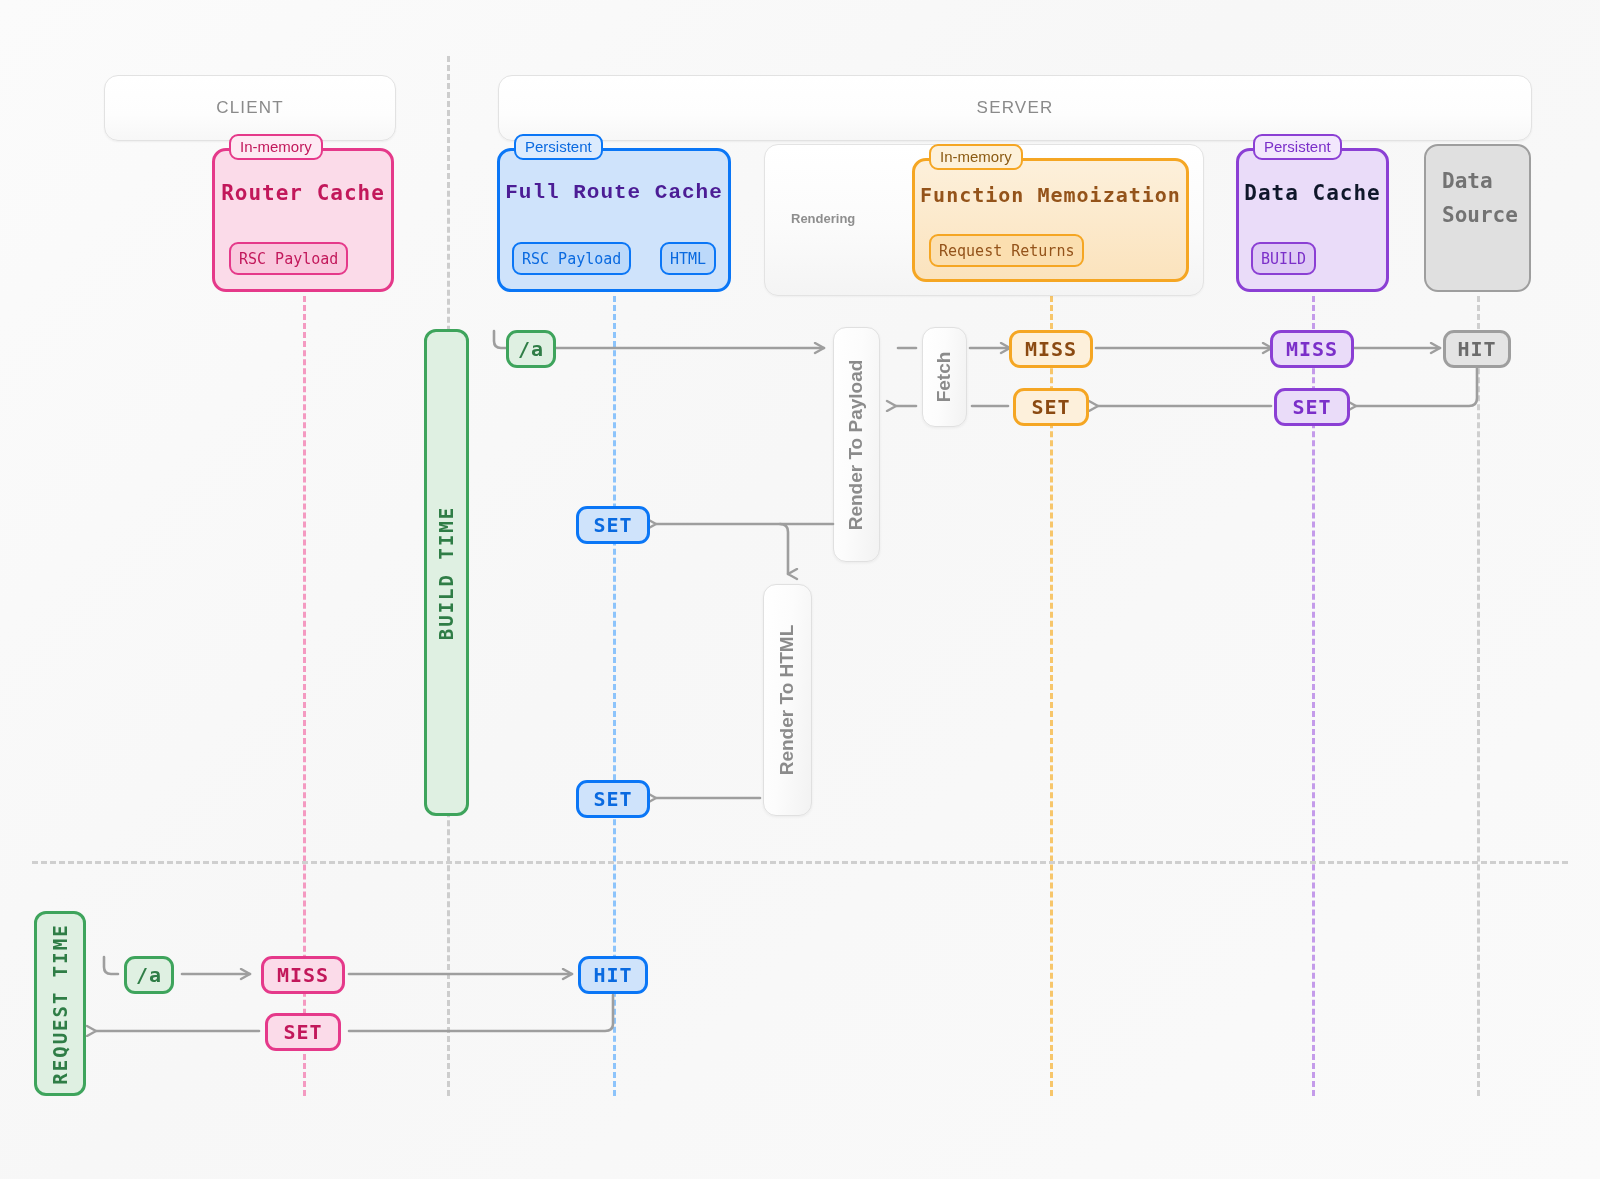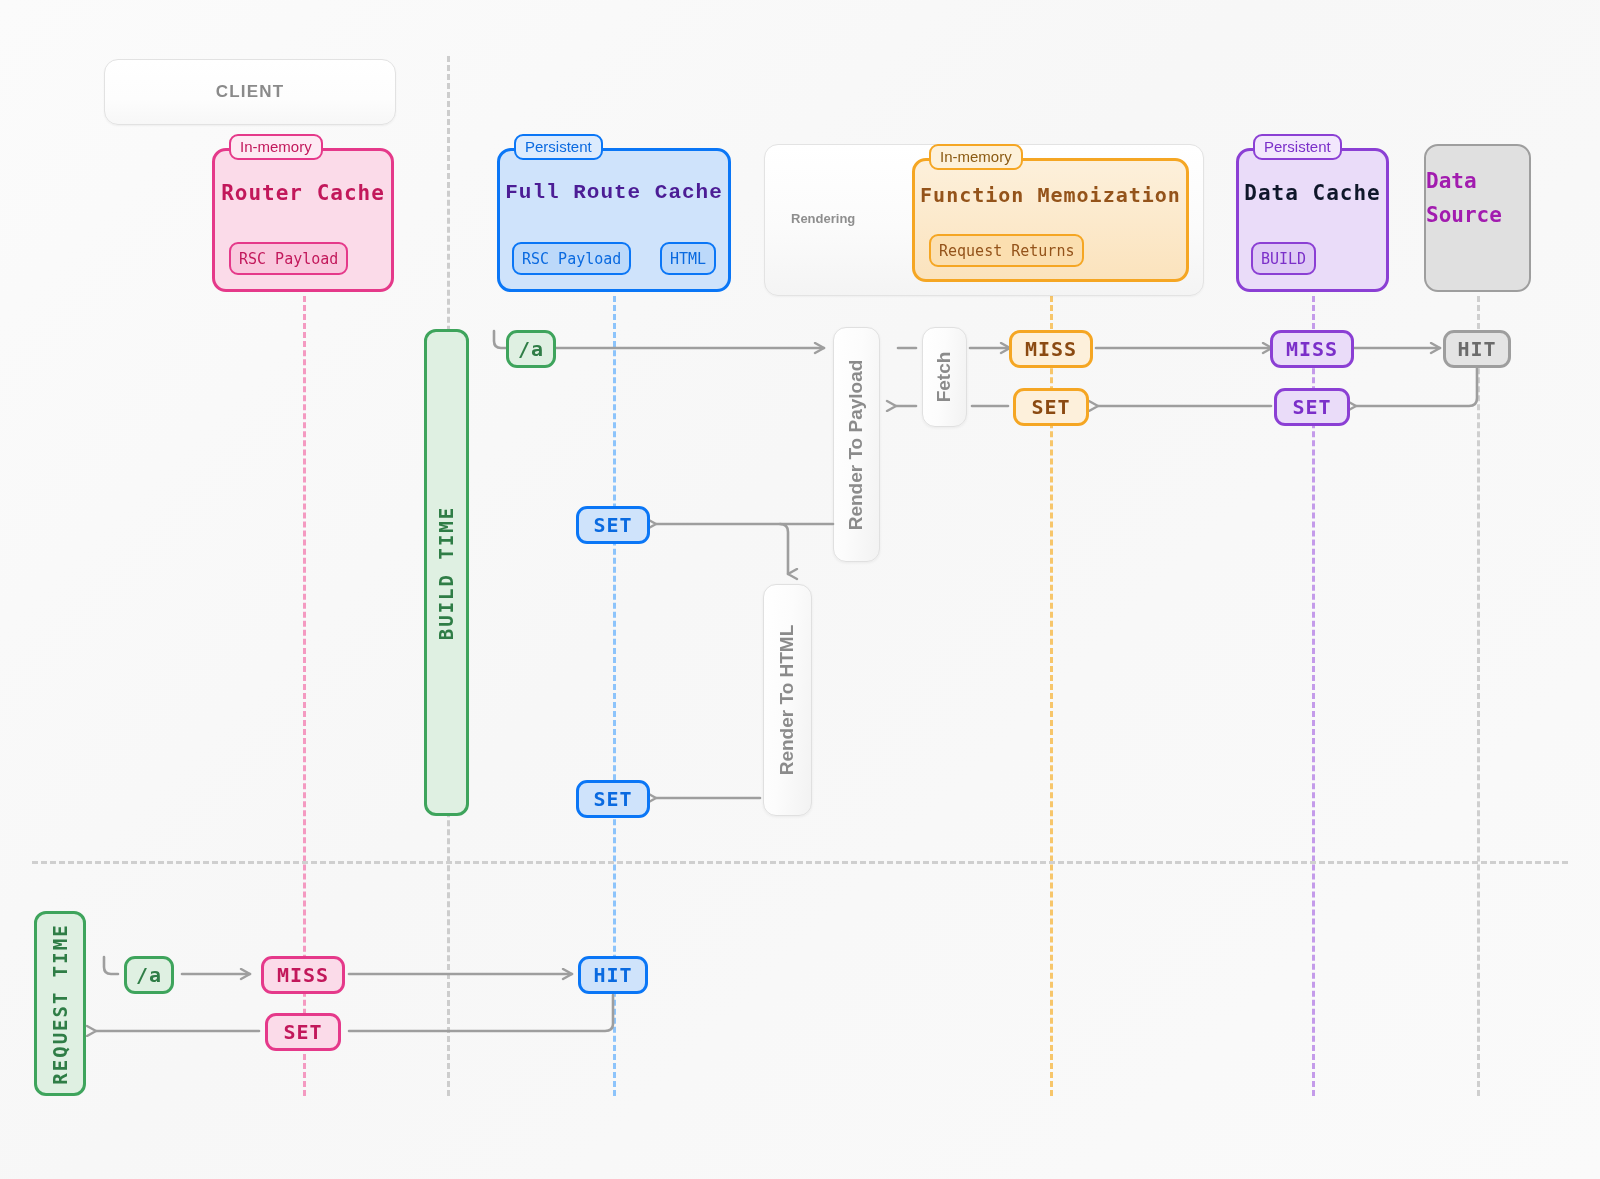--- a/index.html
+++ b/index.html
@@ -15,21 +15,21 @@
   
   .abs{position:absolute;box-sizing:border-box;}
 
   
   .lane-header{
     position:absolute;box-sizing:border-box;
     background:linear-gradient(180deg,#ffffff 0%,#fdfdfd 60%,#f7f7f7 100%);
     border:1px solid #e2e2e2;border-radius:14px;
     box-shadow:0 1px 2px rgba(0,0,0,.05);
     display:flex;align-items:center;justify-content:center;
-    color:#8a8a8a;font-weight:bold;font-size:17px;letter-spacing:1.2px;
+    color:#8a8a8a;font-weight:normal;font-size:17px;letter-spacing:1.2px;margin-top:16px;
   }
 
   
   .lifeline{position:absolute;width:0;border-left-width:3px;border-left-style:dashed;}
 
   
   .card{position:absolute;box-sizing:border-box;border-width:3px;border-style:solid;border-radius:14px;}
   .card .title{position:absolute;left:0;right:0;top:30px;text-align:center;
     font-family:"DejaVu Sans Mono","Liberation Mono",monospace;font-weight:bold;font-size:21px;letter-spacing:1px;}
   .tag{position:absolute;top:-17px;left:14px;box-sizing:border-box;
@@ -78,20 +78,23 @@
   <div class="lifeline" style="left:613px;top:296px;height:800px;border-left-color:#8dc4fb;"></div>
   <div class="lifeline" style="left:1050px;top:296px;height:800px;border-left-color:#f7c66b;"></div>
   <div class="lifeline" style="left:1312px;top:296px;height:800px;border-left-color:#c49bea;"></div>
   <div class="lifeline" style="left:1477px;top:296px;height:800px;border-left-color:#cfcfcf;"></div>
 
   <div class="abs" style="left:32px;top:861px;width:1536px;height:0;border-top:3px dashed #cfcfcf;"></div>
 
   <div class="lane-header" style="left:104px;top:59px;width:292px;height:66px;">
     <span>CLIENT</span>
   </div>
+  <div class="lane-header" style="left:498px;top:59px;width:1034px;height:66px;">
+    <span>SERVER</span>
+  </div>
 
   <div class="render-box" style="left:764px;top:144px;width:440px;height:152px;">
     <div class="render-label" style="left:26px;top:66px;">Rendering</div>
   </div>
 
   <div class="card" style="left:212px;top:148px;width:182px;height:144px;border-color:#e5398a;background:#fbdbe9;">
     <div class="tag" style="border-color:#e5398a;color:#c2185b;background:#fdeaf3;">In-memory</div>
     <div class="title" style="color:#c2185b;">Router Cache</div>
     <div class="chip" style="left:14px;bottom:14px;border-color:#e5398a;background:#f9c9de;color:#c2185b;">RSC Payload</div>
   </div>
@@ -109,21 +112,21 @@
     <div class="chip" style="left:14px;bottom:12px;border-color:#f5a623;background:#fbdfb0;color:#94531a;">Request Returns</div>
   </div>
 
   <div class="card" style="left:1236px;top:148px;width:153px;height:144px;border-color:#8b3fd4;background:#eadcf9;">
     <div class="tag" style="border-color:#8b3fd4;color:#7b2fc9;background:#f2e7fc;">Persistent</div>
     <div class="title" style="color:#0f172a;">Data Cache</div>
     <div class="chip" style="left:12px;bottom:14px;border-color:#8b3fd4;background:#dfcbf5;color:#7b2fc9;">BUILD</div>
   </div>
 
   <div class="card" style="left:1424px;top:144px;width:107px;height:148px;border-color:#9e9e9e;background:#e0e0e0;border-width:2px;">
-    <div class="abs" style="left:0;right:0;top:18px;text-align:left;padding-left:0;color:#a21caf;
+    <div class="abs" style="left:0;right:0;top:18px;text-align:left;padding-left:16px;color:#737373;
                 font-family:'DejaVu Sans Mono','Liberation Mono',monospace;font-weight:bold;font-size:21px;line-height:34px;">
       <div>Data</div>
       <div>Source</div>
     </div>
   </div>
 
   <div class="vbox" style="left:833px;top:327px;width:47px;height:235px;">
     <span>Render To Payload</span>
   </div>
   <div class="vbox" style="left:922px;top:327px;width:45px;height:100px;">

